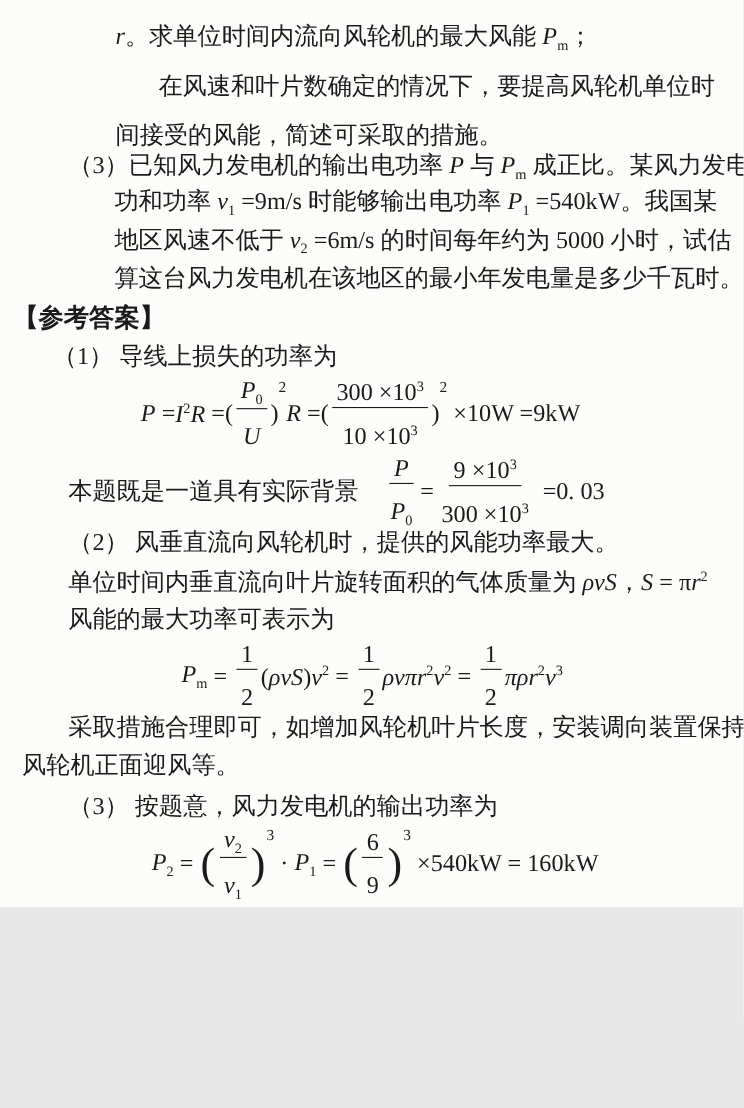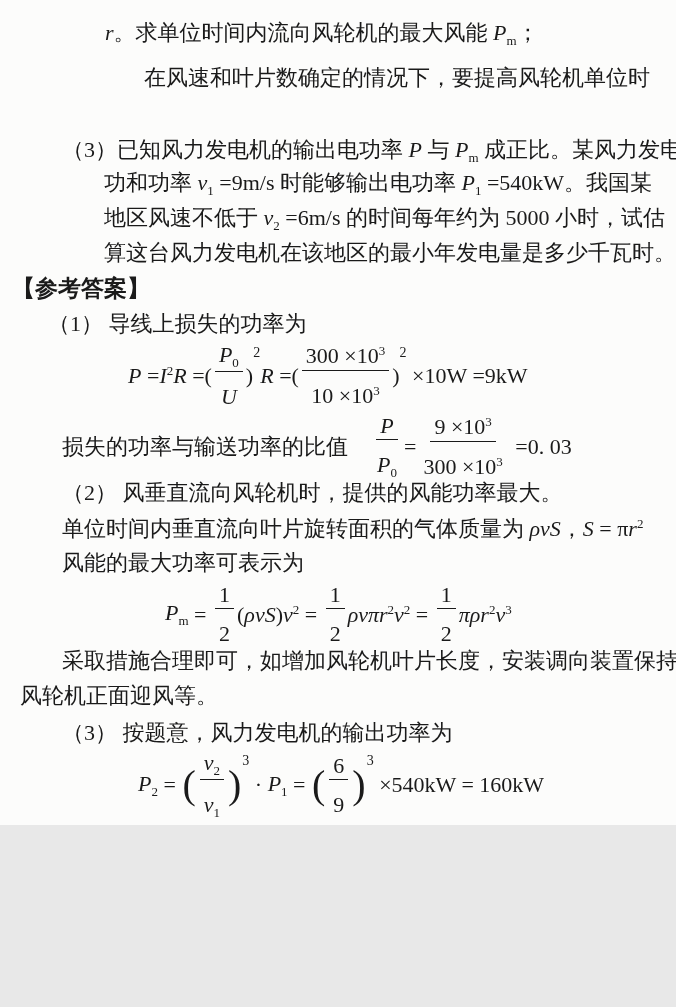--- a/index.html
+++ b/index.html
@@ -24,20 +24,21 @@
 </style>
 </head>
 <body>
 
 <div class="page">
 
   <div class="line" style="left:105px;top:18px;"><span class="it">r</span><span>。</span><span>求单位时间内流向风轮机的最大风能 </span><span class="it">P</span><span class="sb">m</span><span>；</span></div>
 
   <div class="line" style="left:144px;top:63px;"><span>在风速和叶片数确定的情况下，要提高风轮机单位时</span></div>
 
+  <div class="line" style="left:105px;top:108px;"><span>间接受的风能，简述可采取的措施。</span></div>
 
   <div class="line" style="left:62px;top:135px;"><span>（3）已知风力发电机的输出电功率 </span><span class="it">P</span><span> 与 </span><span class="it">P</span><span class="sb">m</span><span> 成正比。某风力发电</span></div>
 
   <div class="line" style="left:104px;top:168px;"><span>功和功率 </span><span class="it">v</span><span class="sb">1</span><span> =9m/s 时能够输出电功率 </span><span class="it">P</span><span class="sb">1</span><span> =540kW。我国某</span></div>
 
   <div class="line" style="left:104px;top:203px;"><span>地区风速不低于 </span><span class="it">v</span><span class="sb">2</span><span> =6m/s 的时间每年约为 5000 小时，试估</span></div>
 
   <div class="line" style="left:104px;top:238px;"><span>算这台风力发电机在该地区的最小年发电量是多少千瓦时。</span></div>
 
   <div class="line hdr" style="left:12px;top:273px;"><span>【参考答案】</span></div>
@@ -52,21 +53,21 @@
     </span>
     <span>)</span><span class="supm">2</span><span class="it">R</span><span> =(</span>
     <span class="frac">
       <span class="num"><span>300 ×10</span><span class="ss">3</span></span>
       <span class="den"><span>10 ×10</span><span class="ss">3</span></span>
     </span>
     <span>)</span><span class="supm">2</span><span> ×10W =9kW</span>
   </div>
 
   <div class="fline" style="left:62px;top:413px;">
-    <span>损失的功率与输送功率的比值</span><span class="gap"></span>
+    <span>本题既是一道具有实际背景</span><span class="gap"></span>
     <span class="frac">
       <span class="num it">P</span>
       <span class="den"><span class="it">P</span><span class="sb">0</span></span>
     </span>
     <span>=</span>
     <span class="frac">
       <span class="num"><span>9 ×10</span><span class="ss">3</span></span>
       <span class="den"><span>300 ×10</span><span class="ss">3</span></span>
     </span>
     <span> =0. 03</span>

